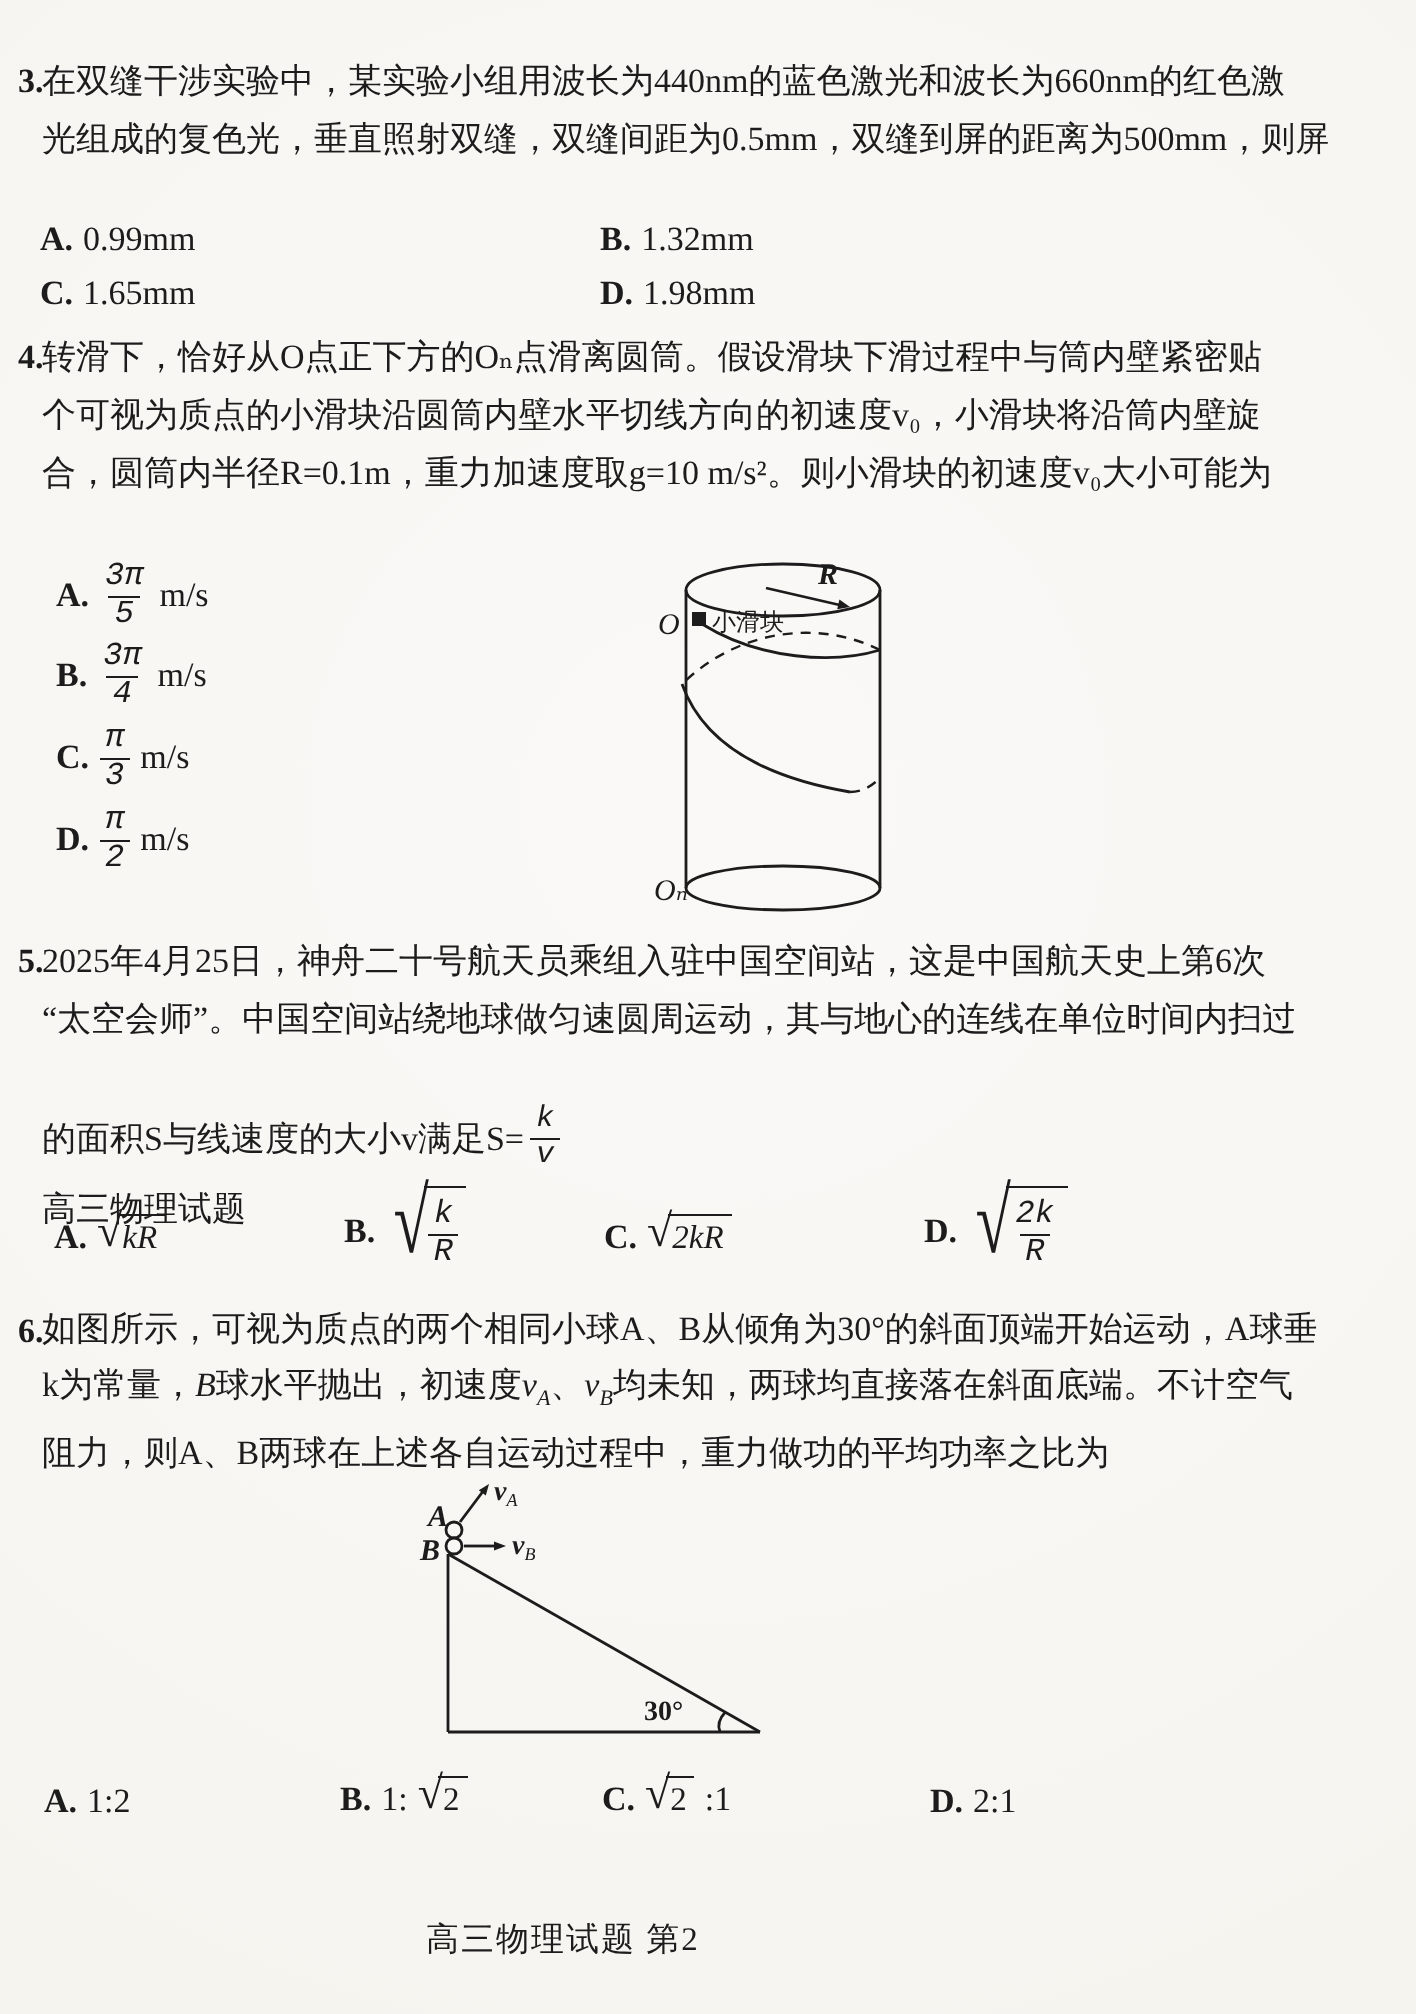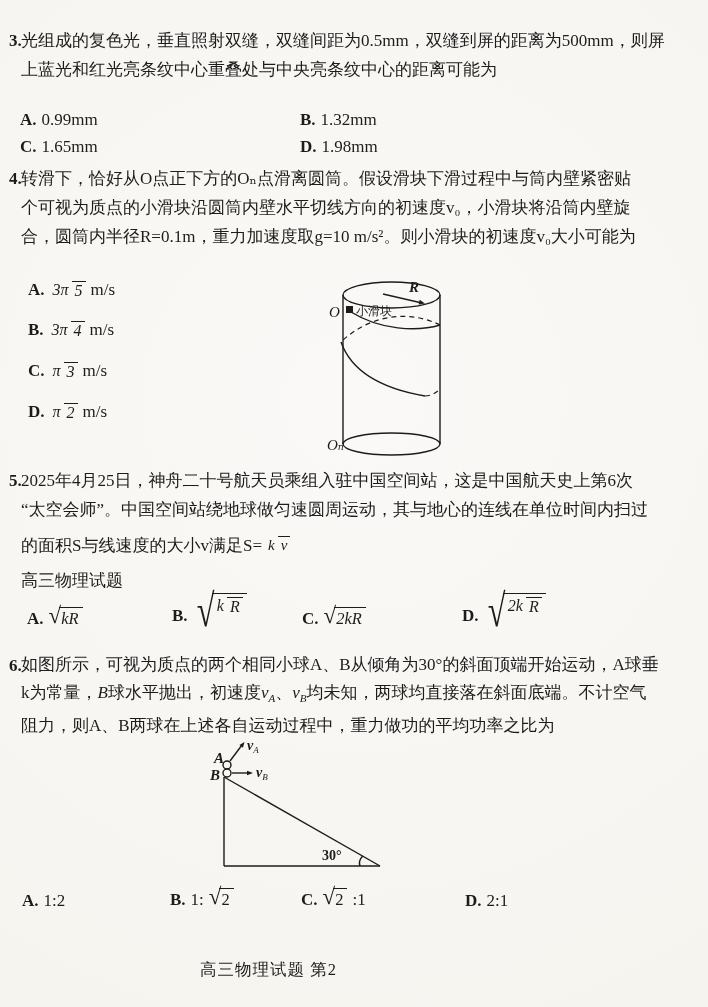--- a/index.html
+++ b/index.html
@@ -8,54 +8,54 @@
     position:relative; width:708px; height:1007px; overflow:hidden;
     background:#f8f7f4;
     background-image:radial-gradient(circle at 50% 40%, #faf9f7 0%, #f5f4ef 100%);
     font-family:"Liberation Serif","DejaVu Serif",serif;
     color:#1c1c1c;
   }
   .q { position:absolute; left:9px; width:695px; }
   .qnum { position:absolute; left:0; top:0; font-size:17px; line-height:29px; font-weight:bold; }
   .qline { padding-left:12px; font-size:17px; line-height:29px; white-space:nowrap; font-weight:500; }
   .q28 .qline { line-height:28px; }
-  .fline { display:flex; align-items:center; height:42px; font-size:17px; padding-left:12px; white-space:nowrap; font-weight:500; }
+  .fline { display:flex; align-items:center; height:42px; font-size:17px; padding-left:12px; white-space:nowrap; font-weight:500;margin-top:24px; }
   .opt { position:absolute; display:flex; align-items:center; gap:5px; font-size:17px; white-space:nowrap; font-weight:500; }
   .olabel { font-weight:bold; }
-  .frac { display:inline-flex; align-items:center; font-size:16px; font-style:italic; line-height:1.12; }
+  .frac { display:inline-flex; flex-direction:column; align-items:center; font-size:16px; font-style:italic; line-height:1.12;font-family:Liberation Mono, monospace; }
   .frac .fn { padding:0 3px; }
   .frac .fd { border-top:1.4px solid #1c1c1c; padding:0 3px; }
   .frac.inline { font-size:15px; margin:0 3px; }
   .sqrt { display:inline-flex; align-items:flex-start; }
   .rsym { font-size:23px; line-height:1; font-style:normal; transform:translateY(-3px); margin-right:-2px; }
   .rbody { border-top:1.5px solid #1c1c1c; padding:1px 4px 0 2px; font-style:italic; font-size:16.5px; }
   .rbody.roman { font-style:normal; }
   .sqrt.tall .rsym { font-size:46px; transform:translateY(-5px) scaleX(0.7); margin-right:-6px; }
   .sqrt.tall .rbody { padding-top:2px; }
   .unit { font-style:normal; }
   .var { font-style:italic; }
   .ssub { font-style:italic; font-size:11px; vertical-align:sub; }
   .fig { position:absolute; }
   .fig line, .fig path, .fig ellipse, .fig circle { stroke:#1c1c1c; fill:none; stroke-width:1.4; }
   .fig .dash { stroke-dasharray:5 4; stroke-width:1.2; }
   .fig .fill { fill:#1c1c1c; stroke:none; }
   .fig circle.ball { fill:#f8f7f4; }
   .fig text { fill:#1c1c1c; font-family:"Liberation Serif","DejaVu Serif",serif; }
   .fig .it { font-style:italic; }
-  .footer { position:absolute; left:200px; top:959px; font-size:16.5px; font-weight:500; letter-spacing:1px; }
+  .footer { position:absolute; left:213px; top:959px; font-size:16.5px; font-weight:500; letter-spacing:1px; }
 </style>
 </head>
 <body>
 
 <div class="page">
 
   <section class="q" style="top:26px">
     <span class="qnum">3.</span>
+    <div class="qline">在双缝干涉实验中，某实验小组用波长为440nm的蓝色激光和波长为660nm的红色激</div>
     <div class="qline">光组成的复色光，垂直照射双缝，双缝间距为0.5mm，双缝到屏的距离为500mm，则屏</div>
-    <div class="qline">上蓝光和红光亮条纹中心重叠处与中央亮条纹中心的距离可能为</div>
   </section>
 
   <div class="opt" style="left:20px;top:110px">
     <span class="olabel">A.</span>
     <span>0.99mm</span>
   </div>
   <div class="opt" style="left:300px;top:110px">
     <span class="olabel">B.</span>
     <span>1.32mm</span>
   </div>

